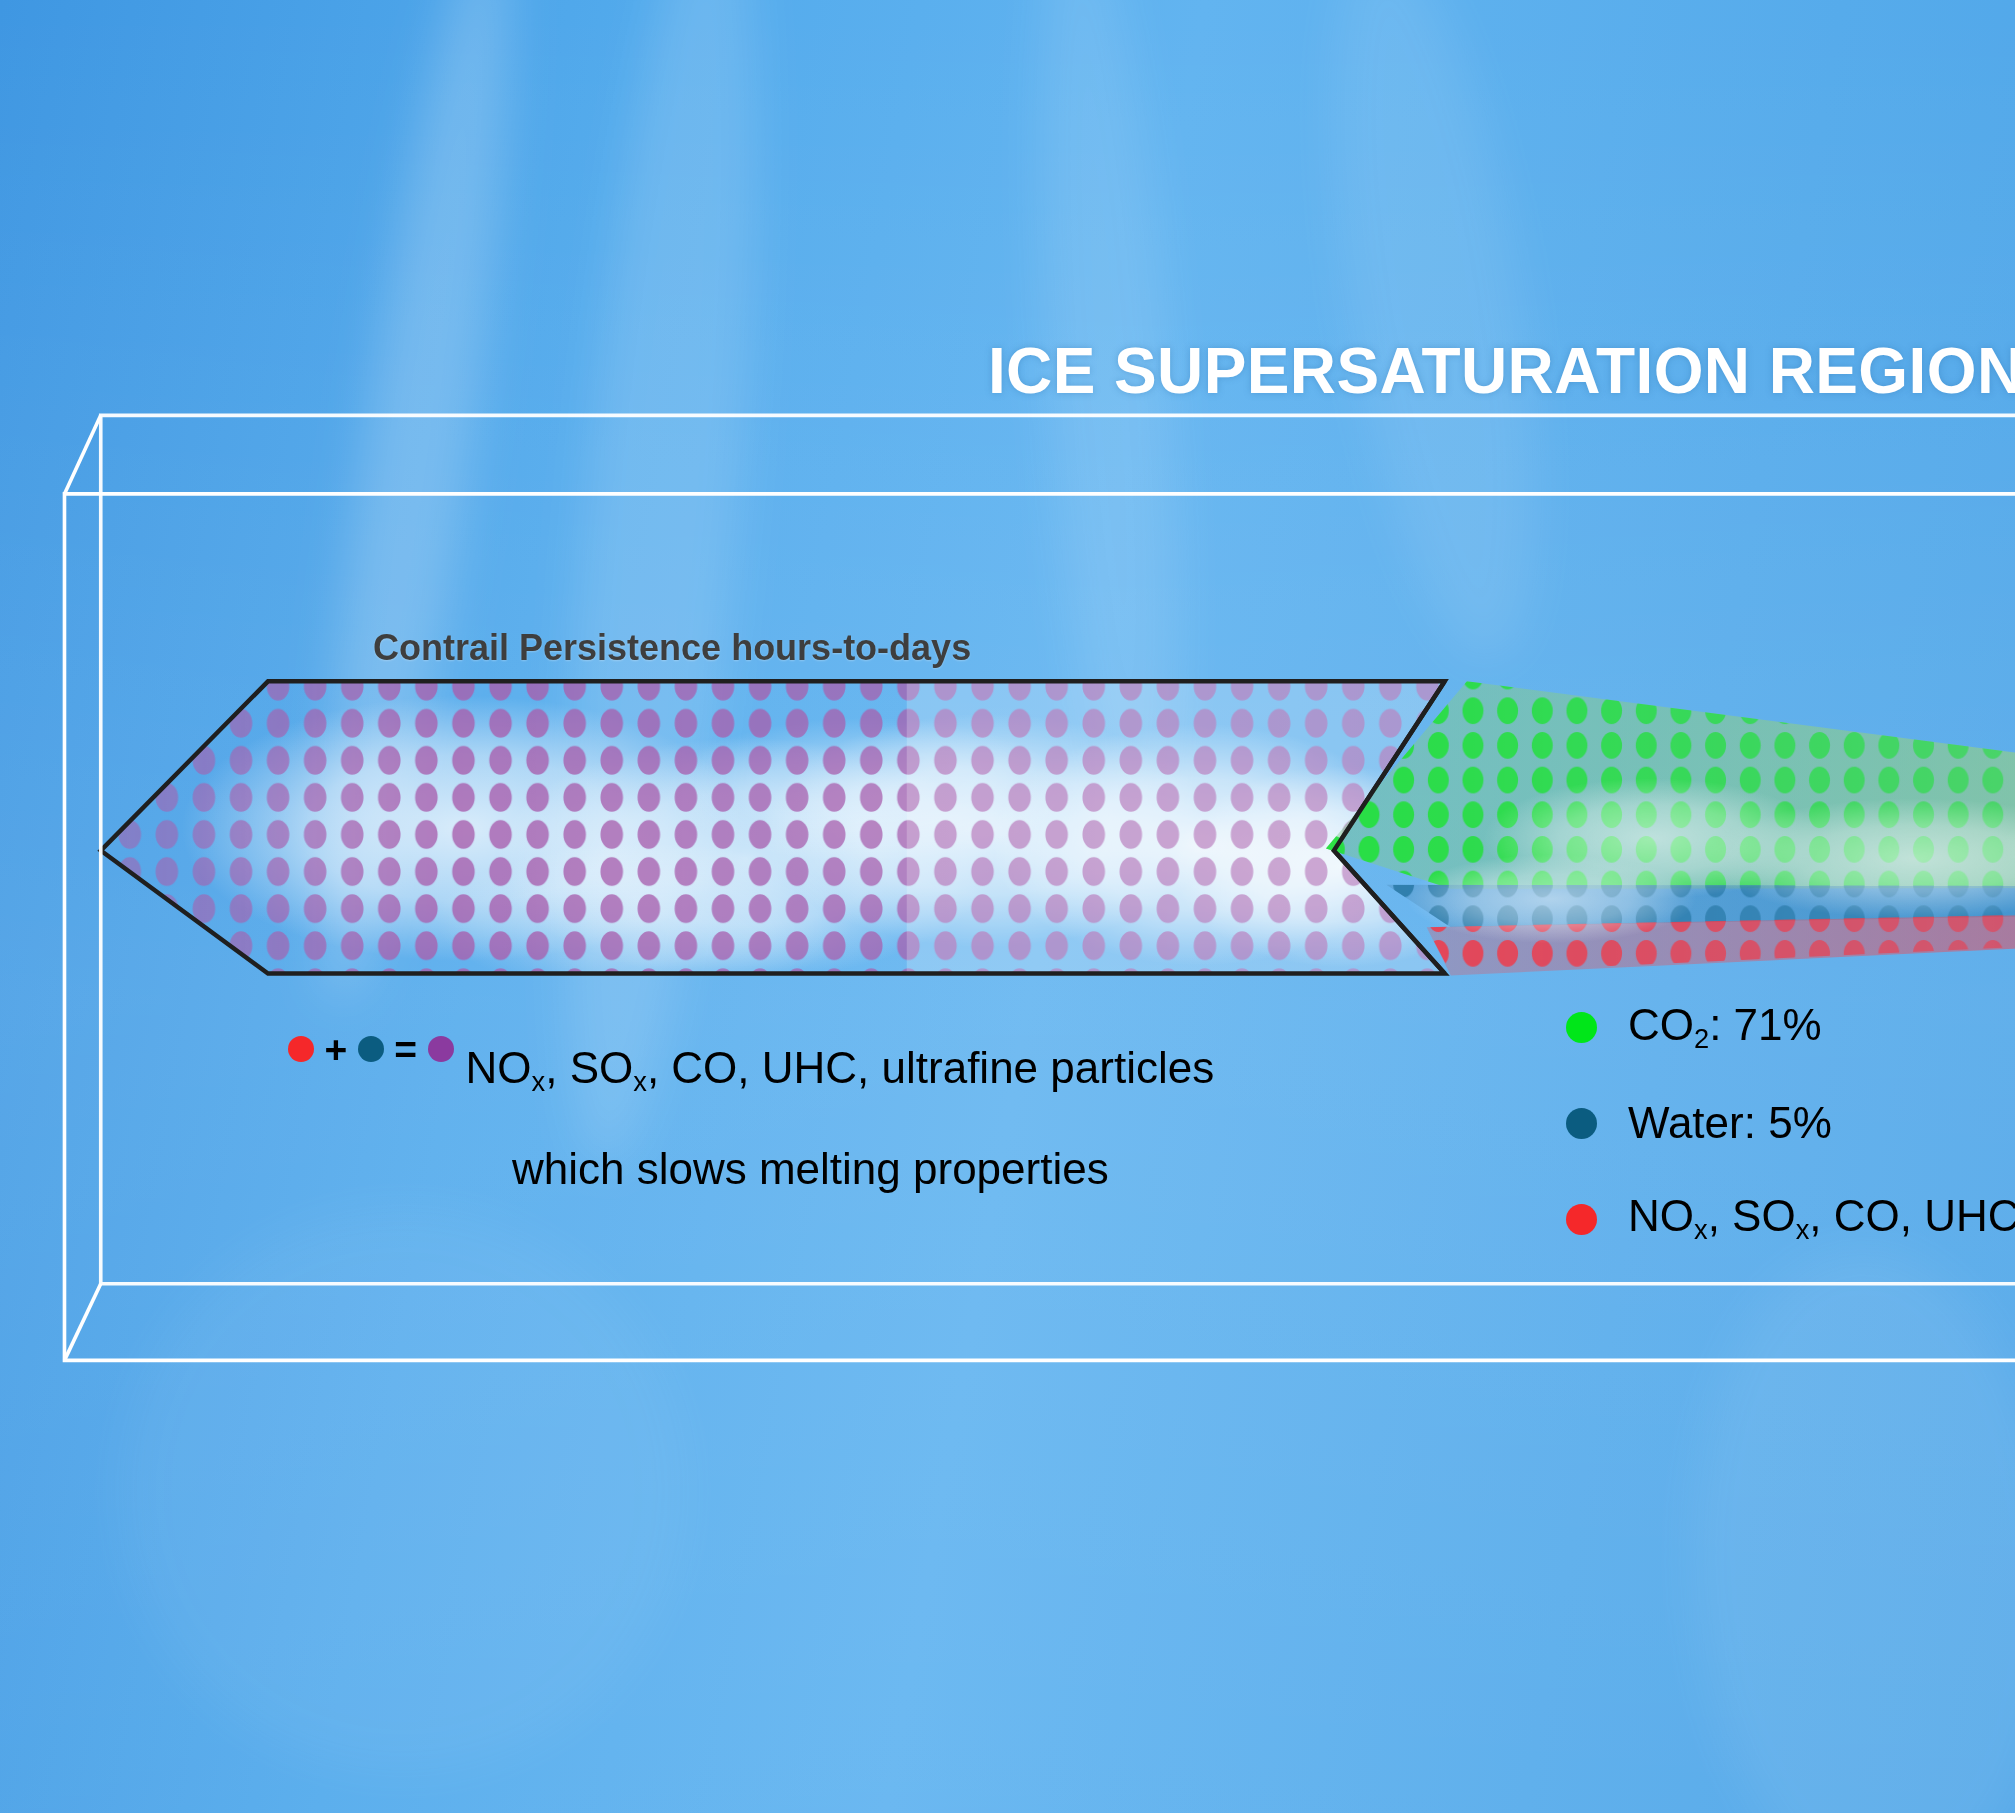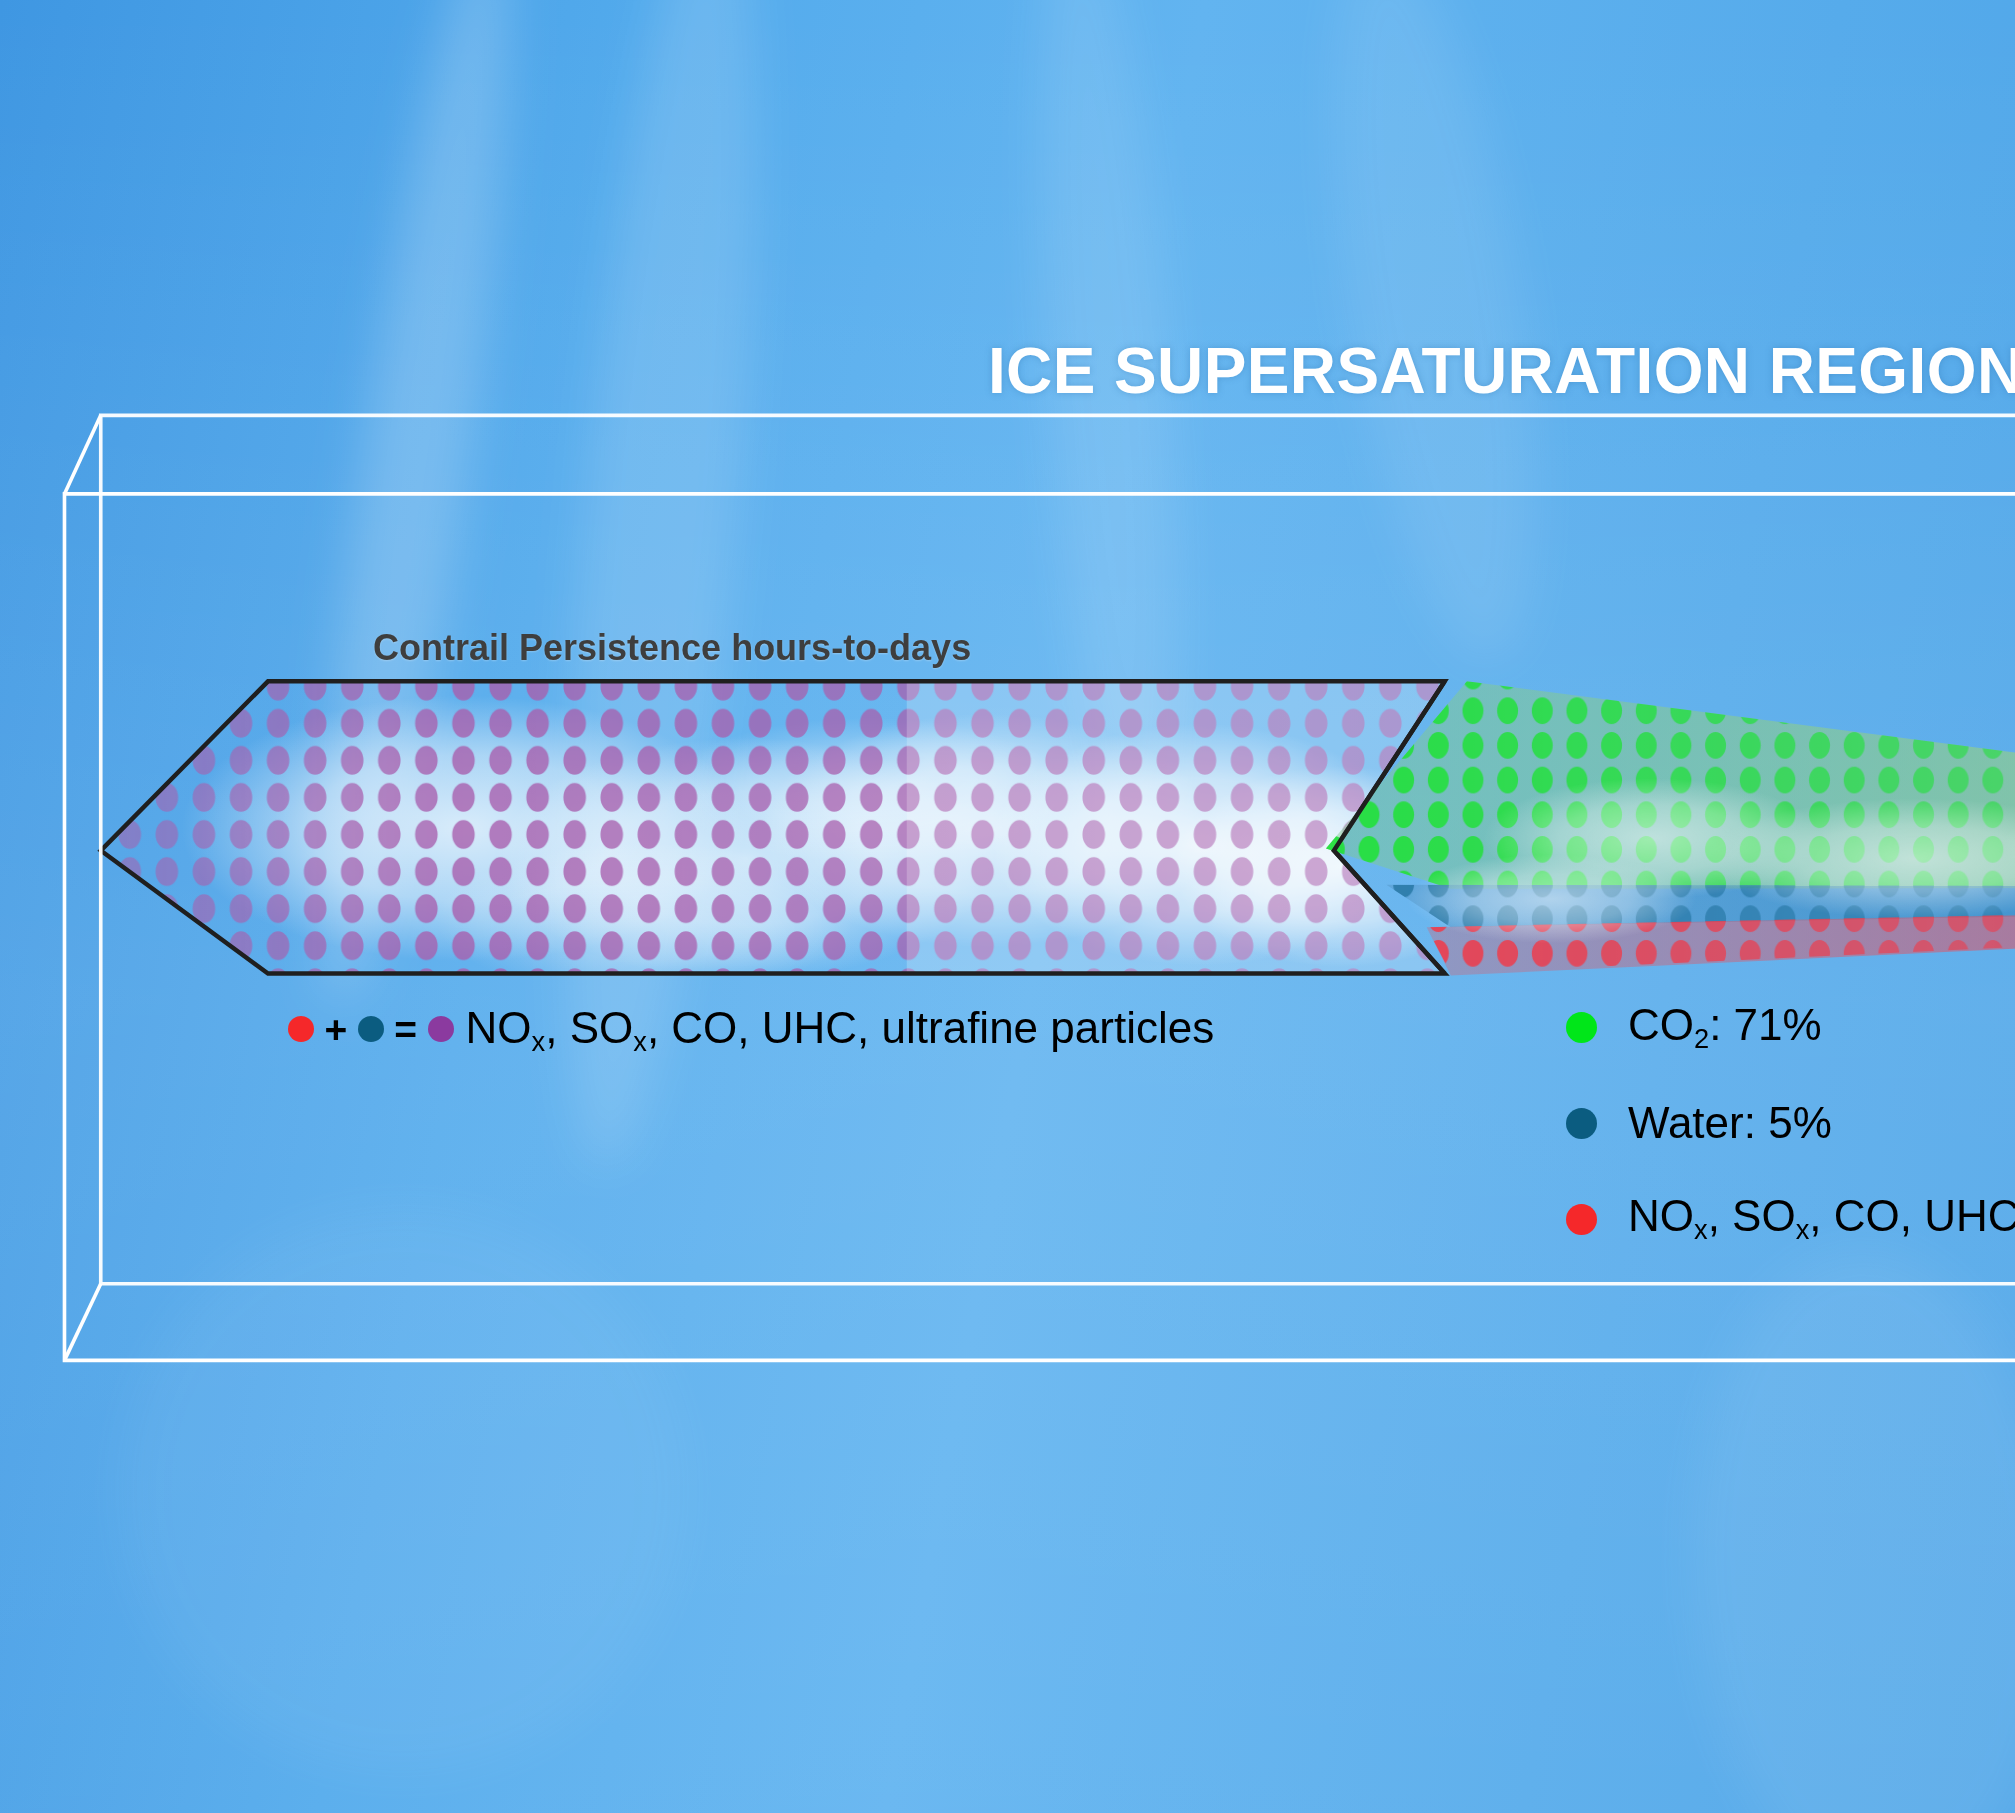--- a/index.html
+++ b/index.html
@@ -42,21 +42,21 @@
     position:absolute; left:373px; top:627px;
     font-size:36px; font-weight:600; color:#3e3e3e;
     font-family:"Liberation Sans", sans-serif; white-space:nowrap;
     text-shadow:0 1.2px 2px rgba(255,255,255,.25);
   }
 
   .legendText { font-family:"Liberation Sans", sans-serif; color:#000; }
 
   #leftBlock { position:absolute; left:288px; top:999px; width:1229px; }
   #leftBlock .row1 { display:flex; align-items:center; white-space:nowrap; }
-  #leftBlock .ln   { font-size:44px; line-height:1.30; color:#000; white-space:nowrap; }
+  #leftBlock .ln   { font-size:44px; line-height:1.30; color:#000; white-space:nowrap;margin-top:40px; }
   #leftBlock .ln2, #leftBlock .ln3 { margin-left:224px; }
   .opsym { font-size:39px; font-weight:bold; color:#000; margin:0 10.5px; line-height:1; }
 
   .dot { display:inline-block; border-radius:50%; flex:0 0 auto; }
   .dot.red    { background:#f5282a; }
   .dot.teal   { background:#0b5c80; }
   .dot.purple { background:#8b3a9f; }
   .dot.green  { background:#00e619; }
   .d-sm { width:26px; height:26px; }
 
@@ -218,20 +218,21 @@
 
   <div id="leftBlock" class="legendText">
     <div class="row1">
       <span class="dot red d-sm"></span>
       <span class="opsym">+</span>
       <span class="dot teal d-sm"></span>
       <span class="opsym">=</span>
       <span class="dot purple d-sm"></span>
       <span class="ln" style="margin-left:12px;">NO<sub>x</sub>, SO<sub>x</sub>, CO, UHC, ultrafine particles</span>
     </div>
+    <div class="ln ln3">which slows melting properties</div>
   </div>
 
   <div id="rightBlock" class="legendText">
     <div class="lrow">
       <span class="dot green d-lg"></span>
       <span class="ltxt">CO<sub>2</sub>: 71%</span>
     </div>
     <div class="lrow">
       <span class="dot teal d-lg"></span>
       <span class="ltxt">Water: 5%</span>

